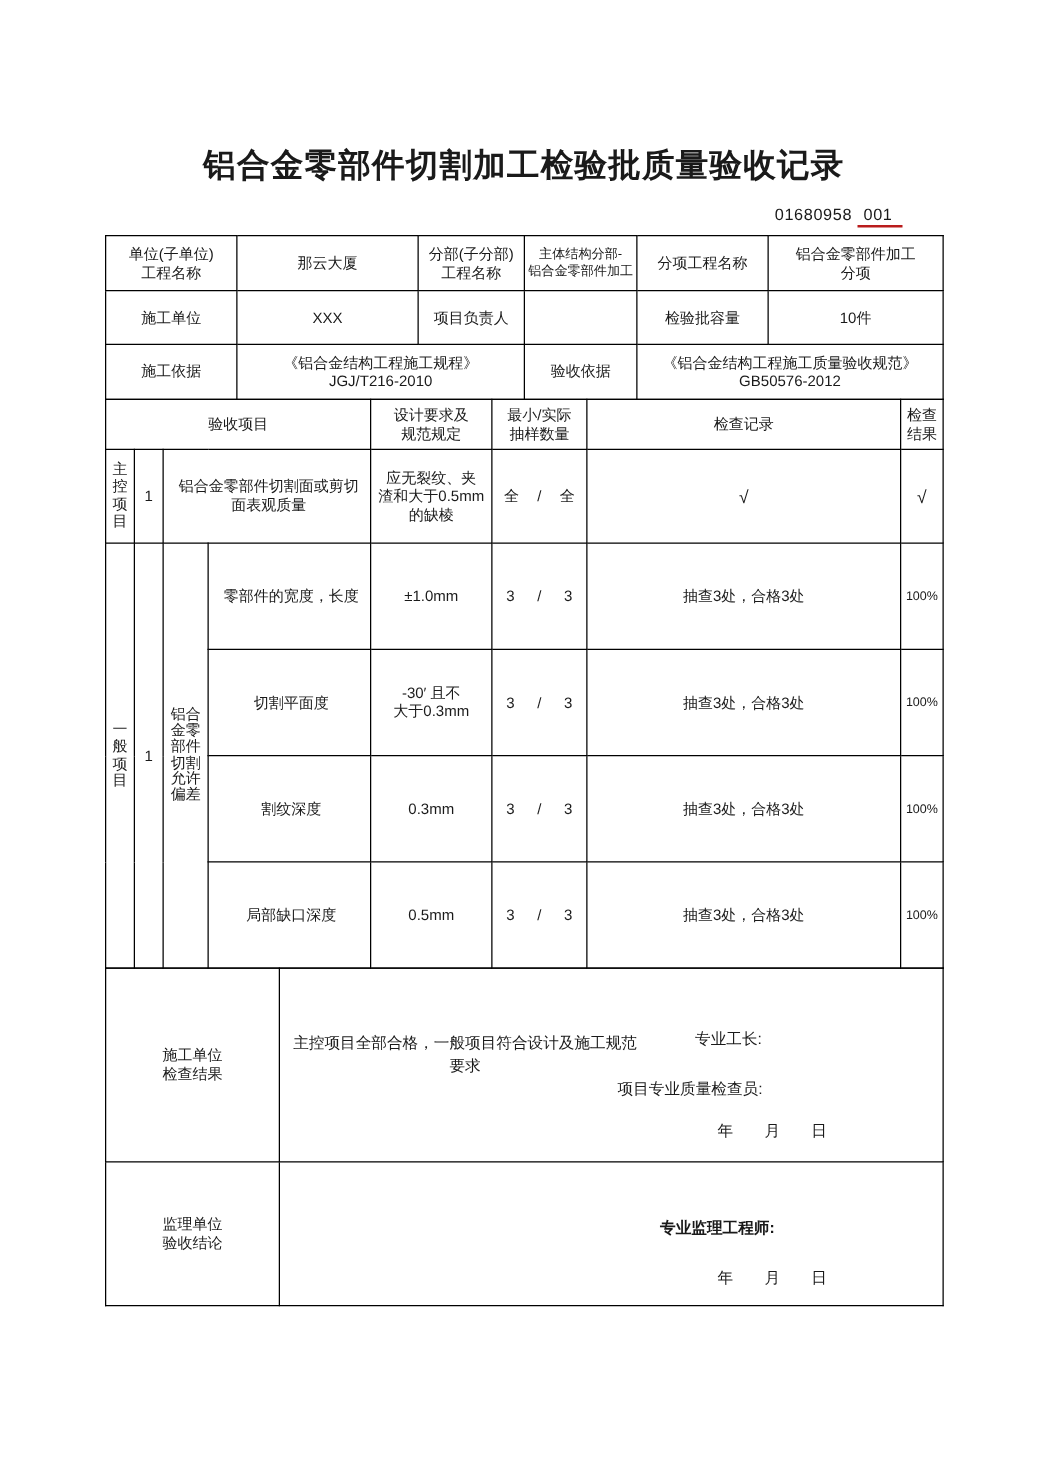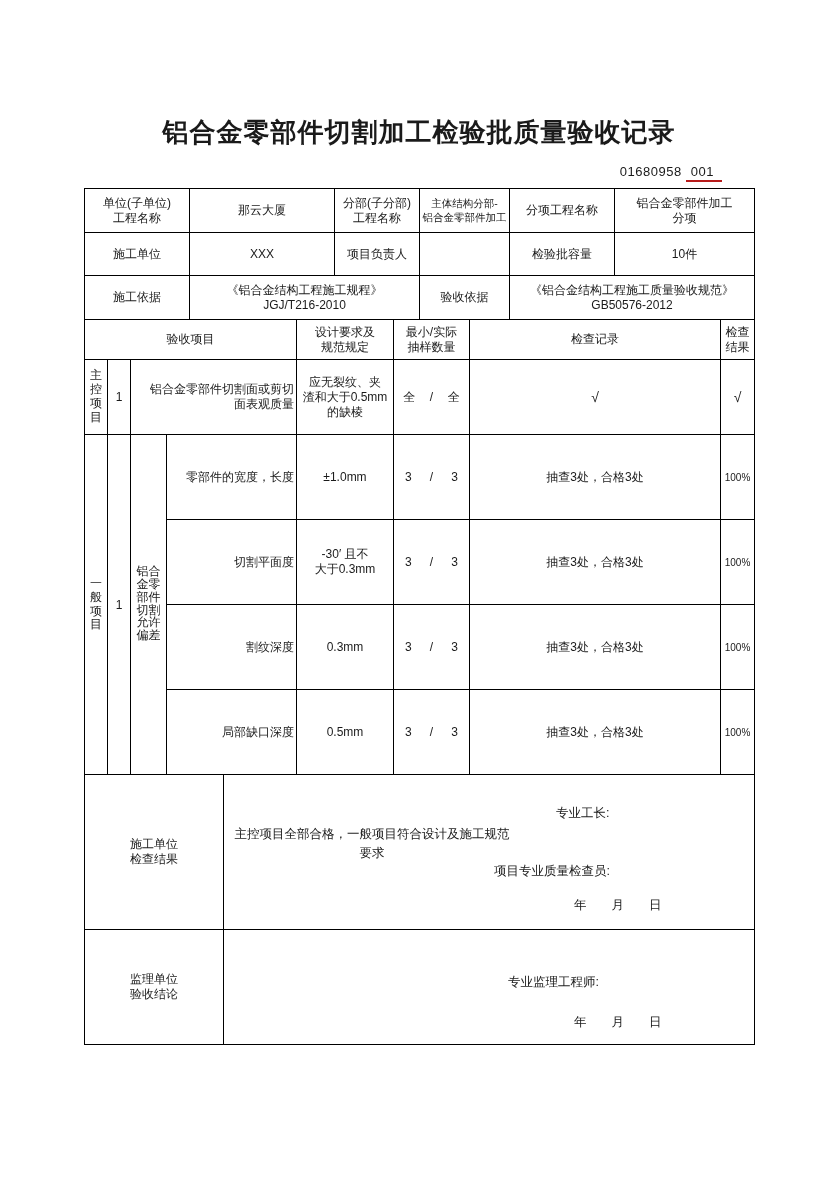--- a/index.html
+++ b/index.html
@@ -12,34 +12,34 @@
            padding-right:32px; letter-spacing:0.5px; }
   .docno .serial { display:inline-block; border-bottom:2px solid #b91c1c; padding:0 8px 1px 5px; }
 
   table { border-collapse:collapse; table-layout:fixed; width:670px; margin-left:84px; }
   table + table { margin-top:-1px; }
   td { border:1px solid #000; font-size:12px; text-align:center; vertical-align:middle;
        padding:2px; overflow:hidden; }
   .pre { white-space:pre-line; line-height:1.25; }
   .h44 { height:44px; } .h43 { height:43px; } .h40 { height:40px; }
   .h75 { height:75px; } .h85 { height:85px; } .h155 { height:155px; } .h115 { height:115px; }
-  .left { text-align:right; padding-left:5px;font-family:Liberation Serif, serif; }
+  .left { text-align:center; padding-left:5px;font-family:Liberation Serif, serif; }
   .small { font-size:10.5px; }
   .vtext { width:14px; margin:0 auto; word-break:break-all; line-height:1.15; }
   .vgroup { width:25px; margin:0 auto; word-break:break-all; line-height:1.08;font-family:Liberation Mono, monospace; }
   .sample { display:flex; justify-content:space-around; align-items:center; }
   .check { font-style:italic; font-size:14px; }
   .pct { font-size:10px; }
   .sigcell { position:relative; padding:0;margin-top:27px; }
   .sigcell span, .sigcell div { position:absolute; font-size:12.5px; white-space:pre-line; }
   .concl { left:2px; top:50px; width:292px; text-align:center; font-size:12px; line-height:1.5; }
-  .foreman   { left:332px; top:30px; }
+  .foreman   { left:332px; top:48px; }
   .inspector { left:270px; top:88px; }
   .date1     { left:350px; top:122px; }
-  .engineer  { left:284px; top:44px; }
+  .engineer  { left:304px; top:44px;font-weight:bold; }
   .date2     { left:350px; top:84px; }
 </style>
 </head>
 <body>
 
 <div class="sheet">
 
   <div class="title">铝合金零部件切割加工检验批质量验收记录</div>
 
   <div class="docno"><span>01680958</span> <span class="serial">001</span></div>

